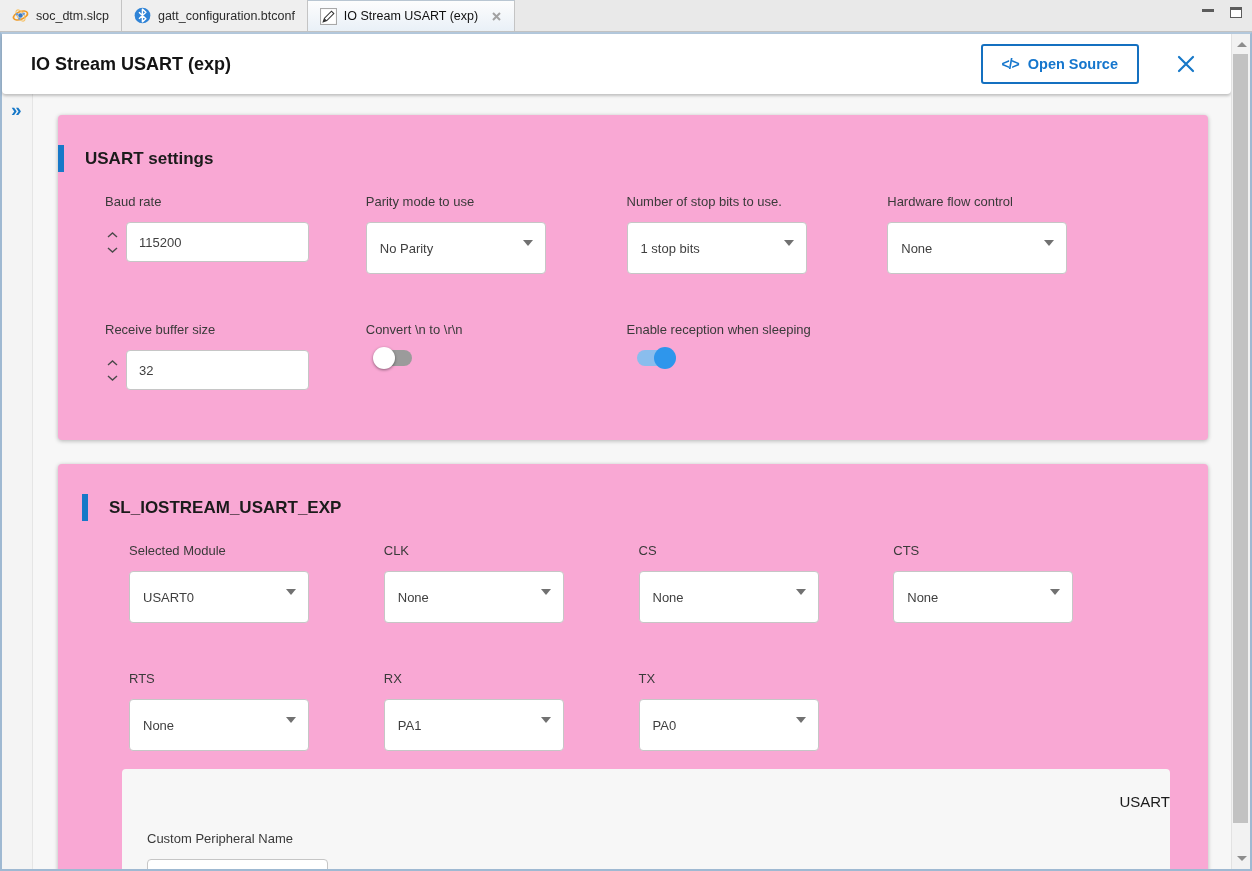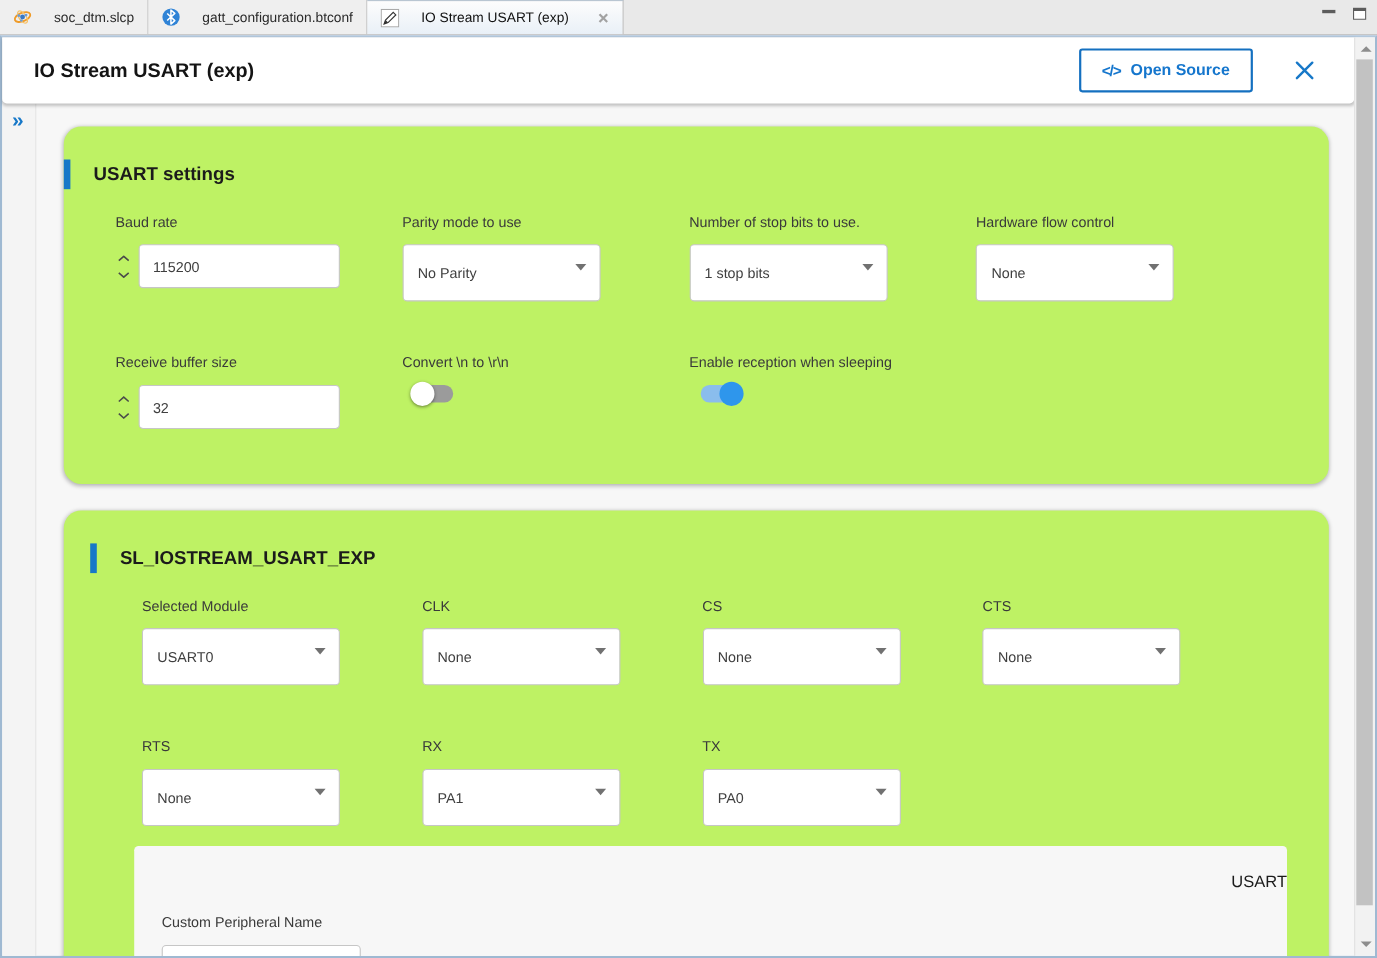--- a/index.html
+++ b/index.html
@@ -4,21 +4,21 @@
 <style>
   * { margin:0; padding:0; box-sizing:border-box; }
   html,body { width:1252px; height:871px; overflow:hidden; background:#fff;
               font-family:"Liberation Sans", sans-serif; }
 
   .window { position:relative; width:1252px; height:871px; background:#fff; }
 
   
   .tabbar { position:relative; height:32px; background:#e9e9e9;
             display:flex; align-items:stretch; border-bottom:1px solid #c2c2c2; }
-  .tab { display:flex; align-items:center; padding:4px 12px; gap:20px;
+  .tab { display:flex; align-items:center; padding:4px 12px; gap:7px;
          background:#efefef; border-right:1px solid #c4c4c4;
          font-size:12.5px; color:#2b2b2b; cursor:default; }
   .tab.active { background:linear-gradient(#fdfdfd,#e9f0f7);
                 border-top:1px solid #b9c6d2; color:#111; }
   .tab .ticon { width:17px; height:17px; display:inline-flex; }
   .tab .tclose { margin-left:6px; display:inline-flex; }
   .wincontrols { position:absolute; right:10px; top:7px; display:flex; gap:16px; align-items:flex-start; }
   .minbtn { width:12px; height:3px; background:#5c5c5c; margin-top:2px; }
   .maxbtn { width:12px; height:11px; border:1px solid #5c5c5c; border-top:3px solid #5c5c5c; background:#fff; }
 
@@ -47,21 +47,21 @@
   .os-icon { font-size:14px; font-weight:bold; letter-spacing:-1px; }
   .hclose { display:inline-flex; cursor:pointer; }
 
   .bodyrow { display:flex; margin-right:19px; height:calc(100% - 60px); overflow:hidden; }
   .strip { width:31px; background:#f4f4f4; border-right:1px solid #e5e5e5; }
   .expand { display:block; margin:6px 0 0 9px; color:#1778c8; font-size:19px;
             font-weight:bold; cursor:pointer; line-height:1; }
   .canvas { flex:1; padding:0 23px 0 25px; overflow:hidden; }
 
   
-  .card { background:#bef264; border-radius:16px; box-shadow:0 1px 4px rgba(0,0,0,.28);
+  .card { background:#f9a8d4; border-radius:4px; box-shadow:0 1px 4px rgba(0,0,0,.28);
           margin-top:21px; }
   .card2 { margin-top:24px;padding-left:24px; }
   .cardhead { display:flex; align-items:center; padding-top:30px; }
   .accent { width:6px; height:27px; background:#1778c8; margin-right:21px; flex:none; }
   .cardtitle { font-size:17px; font-weight:bold; color:#1b1b1b; }
 
   .grid { display:grid; grid-template-columns:repeat(4,1fr);
           padding:22px 60px 50px 47px; row-gap:48px; }
   .flabel { font-size:13px; color:#3a3a3a; margin-bottom:13px; }
   .numrow { display:flex; align-items:center; }

